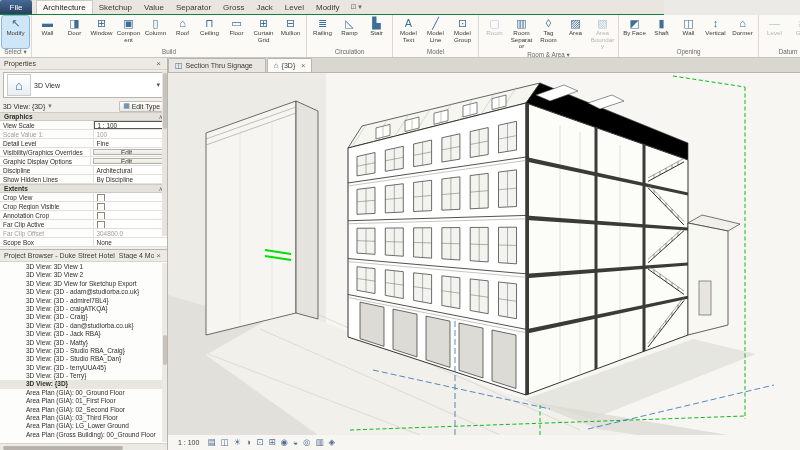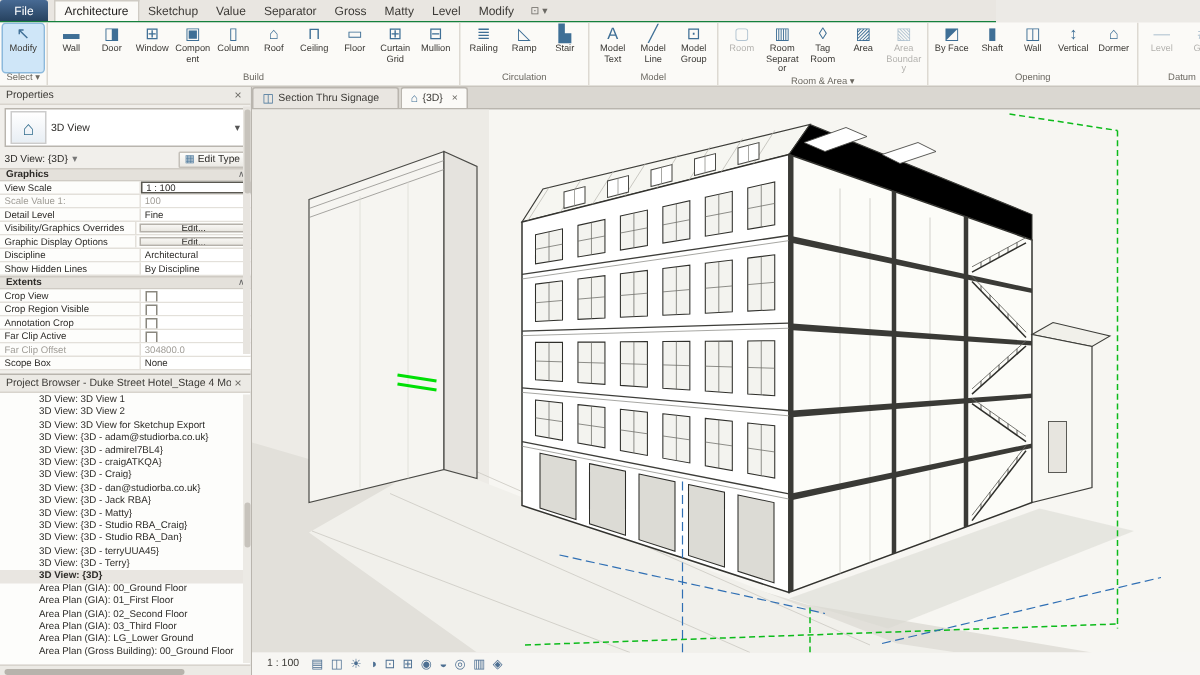--- a/index.html
+++ b/index.html
@@ -114,21 +114,21 @@
         <div class="rtab active">Architecture</div>
 
         <div class="rtab">Sketchup</div>
 
         <div class="rtab">Value</div>
 
         <div class="rtab">Separator</div>
 
         <div class="rtab">Gross</div>
 
-        <div class="rtab">Matty</div>
+        <div class="rtab">Jack</div>
 
         <div class="rtab">Level</div>
 
         <div class="rtab">Modify</div>
       </div>
     <div class="ribbon-toggle">⊡ ▾</div>
   </div>
 
   <div class="ribbon">
     <div class="rpanel">

